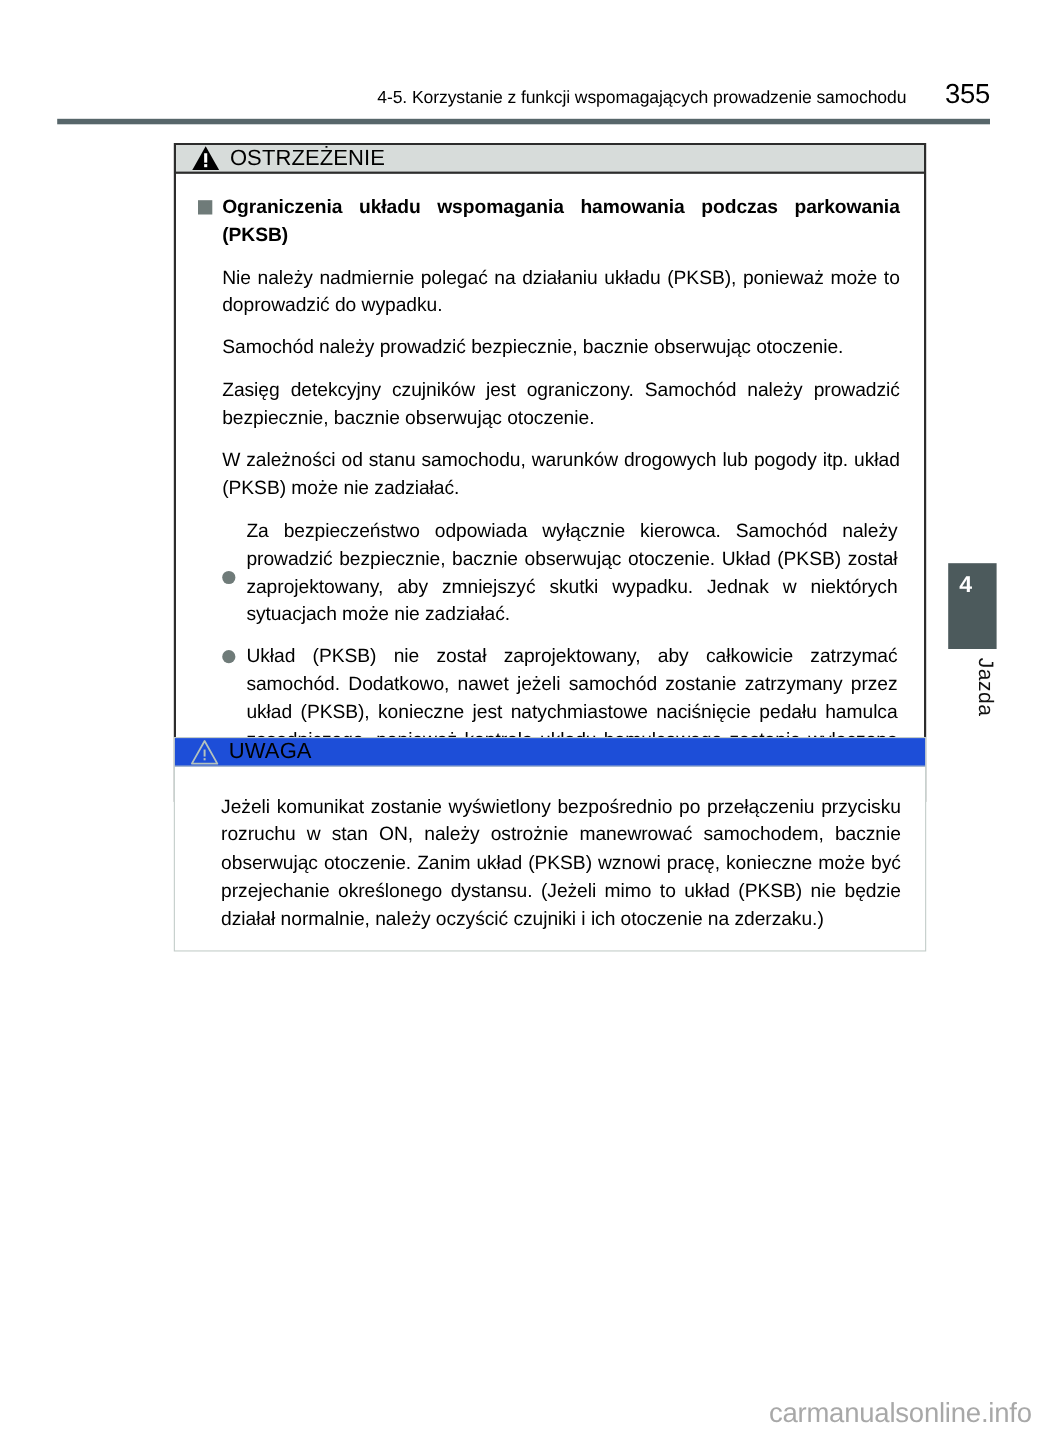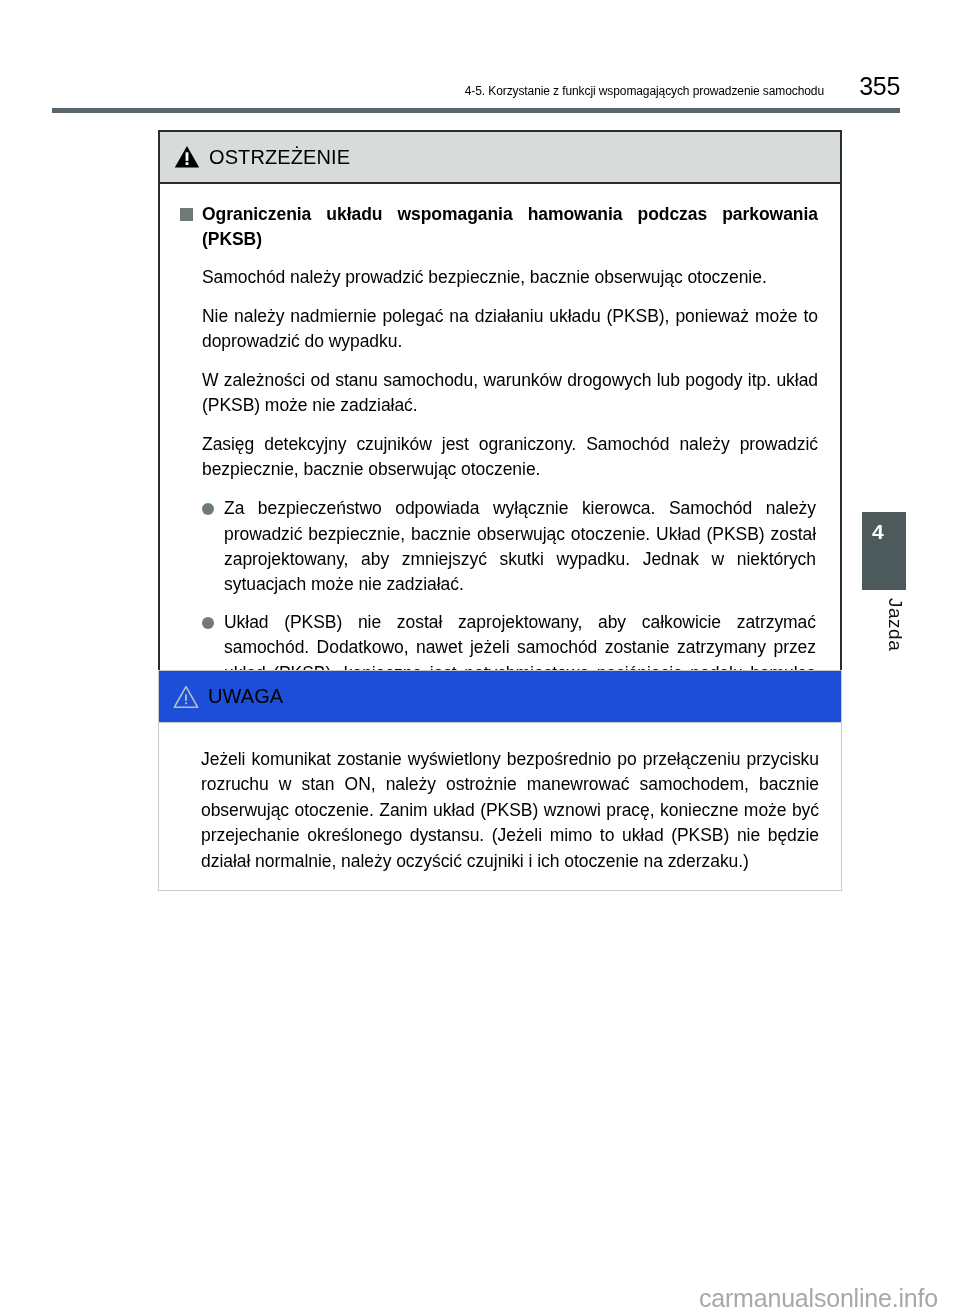--- a/index.html
+++ b/index.html
@@ -20,21 +20,21 @@
   #page-header {
     position: absolute;
     left: 52px;
     top: 72px;
     width: 848px;
     display: flex;
     align-items: baseline;
     justify-content: flex-end;
   }
   #header-title {
-    font-size: 12px;
+    font-size: 16px;
     letter-spacing: -0.1px;
     color: #000;
     white-space: nowrap;
   }
   #header-pageno {
     font-size: 25px;
     font-weight: normal;
     margin-left: 22px;
     min-width: 54px;
     text-align: right;
@@ -65,21 +65,21 @@
     left: 158px;
     top: 670px;
     width: 684px;
     border: 1px solid #c3cdc9;
   }
   .alert-head {
     display: flex;
     align-items: center;
     box-sizing: border-box;
     padding: 4px 0 4px 14px;
-    height: 52px;
+    height: 26px;
   }
   .warning .alert-head {
     background: #d7dcda;
     border-bottom: 2px solid #2c2c2c;
   }
   .notice .alert-head {
     background: #1d4ed8;
     border-bottom: 1px solid #c3cdc9;
   }
   .alert-head-text {
@@ -130,21 +130,21 @@
   .dot-list {
     margin: 14px 0 0 0;
     padding: 0;
     list-style: none;
   }
   .dot-item {
     display: flex;
     align-items: flex-start;
     margin-top: 12px;
   }
-  .dot-item:first-child { margin-top: 0; }
+  .dot-item:first-child { margin-top: 0; align-items: center; }
   .dot-marker {
     width: 12px;
     height: 12px;
     border-radius: 50%;
     background: #6f7b79;
     flex: 0 0 auto;
     margin: 7px 10px 0 22px;
   }
   .dot-text {
     font-size: 17.5px;
@@ -180,21 +180,21 @@
     color: #111;
     writing-mode: vertical-rl;
     text-orientation: mixed;
     letter-spacing: 0.5px;
   }
 
   
   #footer-watermark {
     position: absolute;
     right: 22px;
-    bottom: 0;
+    bottom: 13px;
     font-size: 25px;
     color: #a8a8a8;
     letter-spacing: -0.2px;
   }
 </style>
 </head>
 <body>
 
 <div id="page-header">
   <span id="header-title">4-5. Korzystanie z funkcji wspomagających prowadzenie samochodu</span>
@@ -213,24 +213,24 @@
     <span class="alert-head-text">OSTRZEŻENIE</span>
   </div>
 
   <div class="alert-body">
 
     <div class="sq-item">
       <span class="sq-marker"></span>
       <span class="sq-text">Ograniczenia układu wspomagania hamowania podczas parkowania (PKSB)</span>
     </div>
 
+    <p class="para first">Nie należy nadmiernie polegać na działaniu układu (PKSB), ponieważ może to doprowadzić do wypadku.</p>
     <p class="para nojust">Samochód należy prowadzić bezpiecznie, bacznie obserwując otoczenie.</p>
-    <p class="para first">Nie należy nadmiernie polegać na działaniu układu (PKSB), ponieważ może to doprowadzić do wypadku.</p>
+    <p class="para">Zasięg detekcyjny czujników jest ograniczony. Samochód należy prowadzić bezpiecznie, bacznie obserwując otoczenie.</p>
     <p class="para">W zależności od stanu samochodu, warunków drogowych lub pogody itp. układ (PKSB) może nie zadziałać.</p>
-    <p class="para">Zasięg detekcyjny czujników jest ograniczony. Samochód należy prowadzić bezpiecznie, bacznie obserwując otoczenie.</p>
 
     <ul class="dot-list">
       <li class="dot-item">
         <span class="dot-marker"></span>
         <span class="dot-text">Za bezpieczeństwo odpowiada wyłącznie kierowca. Samochód należy prowadzić bezpiecznie, bacznie obserwując otoczenie. Układ (PKSB) został zaprojektowany, aby zmniejszyć skutki wypadku. Jednak w niektórych sytuacjach może nie zadziałać.</span>
       </li>
       <li class="dot-item">
         <span class="dot-marker"></span>
         <span class="dot-text">Układ (PKSB) nie został zaprojektowany, aby całkowicie zatrzymać samochód. Dodatkowo, nawet jeżeli samochód zostanie zatrzymany przez układ (PKSB), konieczne jest natychmiastowe naciśnięcie pedału hamulca zasadniczego, ponieważ kontrola układu hamulcowego zostanie wyłączona po około 2 sekundach.</span>
       </li>

